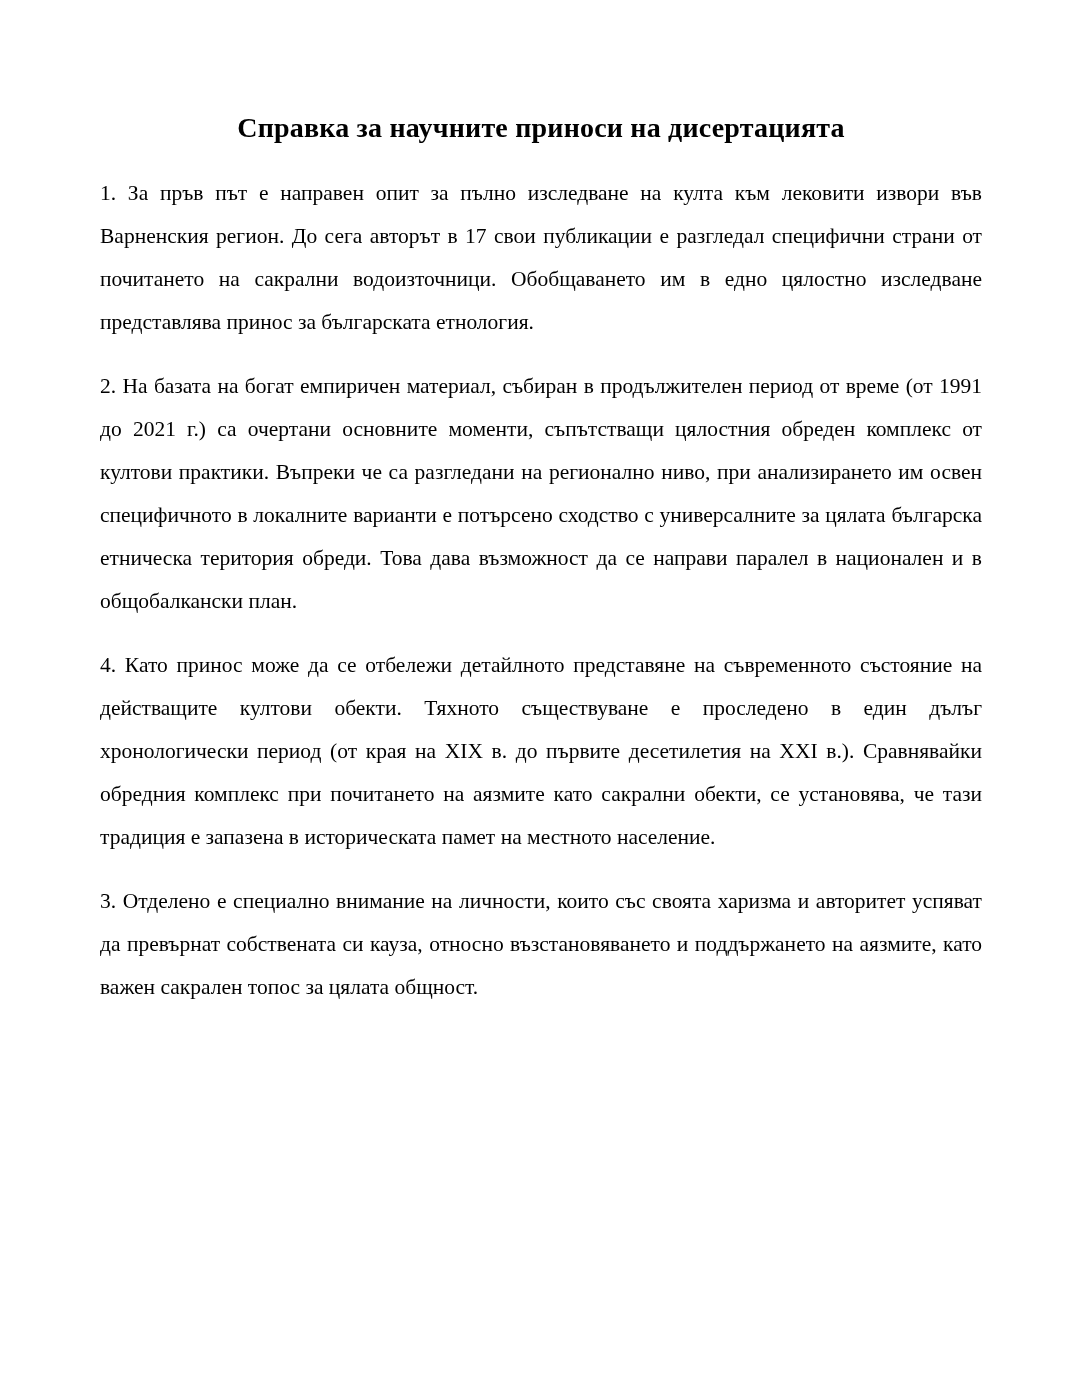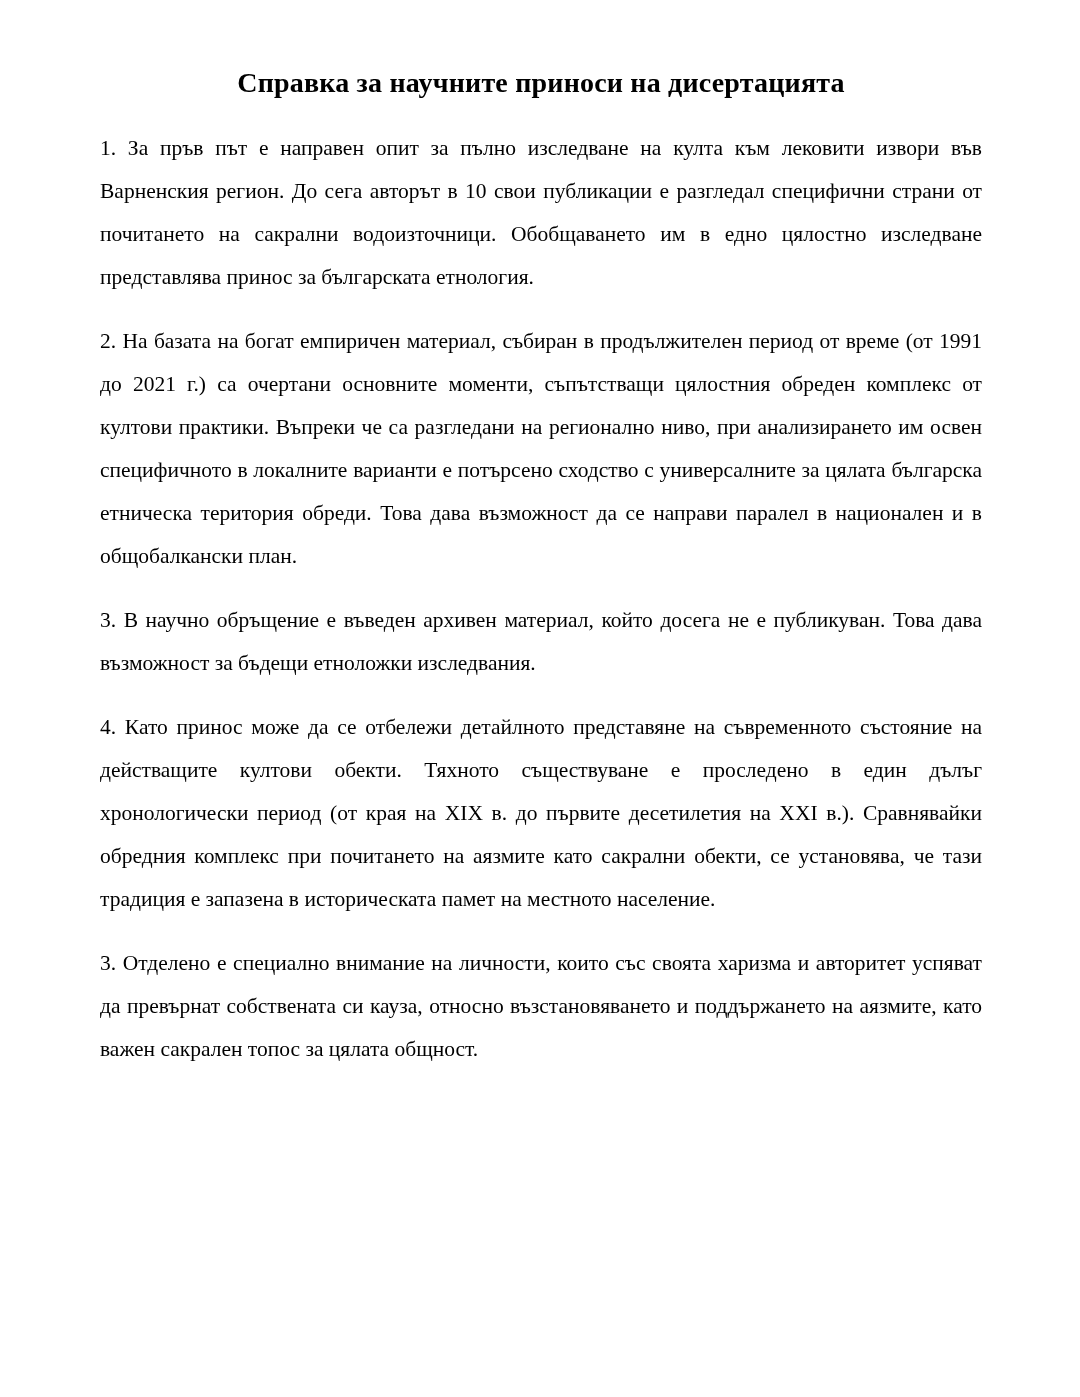--- a/index.html
+++ b/index.html
@@ -11,21 +11,21 @@
     width: 1080px;
     height: 1397px;
     font-family: "Liberation Serif", serif;
     color: #000000;
     overflow: hidden;
   }
   .page {
     box-sizing: border-box;
     width: 1080px;
     height: 1397px;
-    padding: 67px 98px 0 100px;
+    padding: 112px 98px 0 100px;
   }
   .doc-title {
     font-size: 28px;
     font-weight: bold;
     text-align: center;
     margin: 0 0 28px 0;
     letter-spacing: 0.2px;
   }
   .doc-paragraph {
     font-size: 21.5px;
@@ -33,22 +33,21 @@
     text-align: justify;
     margin: 0 0 21px 0;
   }
 </style>
 </head>
 <body>
 
 <div class="page">
   <h1 class="doc-title">Справка за научните приноси на дисертацията</h1>
 
-  <p class="doc-paragraph">1. За пръв път е направен опит за пълно изследване на култа към лековити извори във Варненския регион. До сега авторът в 10 свои публикации е разгледал специфични страни от почитането на сакрални водоизточници. Обобщаването им в едно цялостно изследване представлява принос за българската етнология.</p>
+  <p class="doc-paragraph">1. За пръв път е направен опит за пълно изследване на култа към лековити извори във Варненския регион. До сега авторът в 17 свои публикации е разгледал специфични страни от почитането на сакрални водоизточници. Обобщаването им в едно цялостно изследване представлява принос за българската етнология.</p>
 
   <p class="doc-paragraph">2. На базата на богат емпиричен материал, събиран в продължителен период от време (от 1991 до 2021 г.) са очертани основните моменти, съпътстващи цялостния обреден комплекс от култови практики. Въпреки че са разгледани на регионално ниво, при анализирането им освен специфичното в локалните варианти е потърсено сходство с универсалните за цялата българска етническа територия обреди. Това дава възможност да се направи паралел в национален и в общобалкански план.</p>
 
-  <p class="doc-paragraph">3. В научно обръщение е въведен архивен материал, който досега не е публикуван. Това дава възможност за бъдещи етноложки изследвания.</p>
 
   <p class="doc-paragraph">4. Като принос може да се отбележи детайлното представяне на съвременното състояние на действащите култови обекти. Тяхното съществуване е проследено в един дълъг хронологически период (от края на XIX в. до първите десетилетия на XXI в.). Сравнявайки обредния комплекс при почитането на аязмите като сакрални обекти, се установява, че тази традиция е запазена в историческата памет на местното население.</p>
 
   <p class="doc-paragraph">3. Отделено е специално внимание на личности, които със своята харизма и авторитет успяват да превърнат собствената си кауза, относно възстановяването и поддържането на аязмите, като важен сакрален топос за цялата общност.</p>
 </div>
 
 </body></html>

